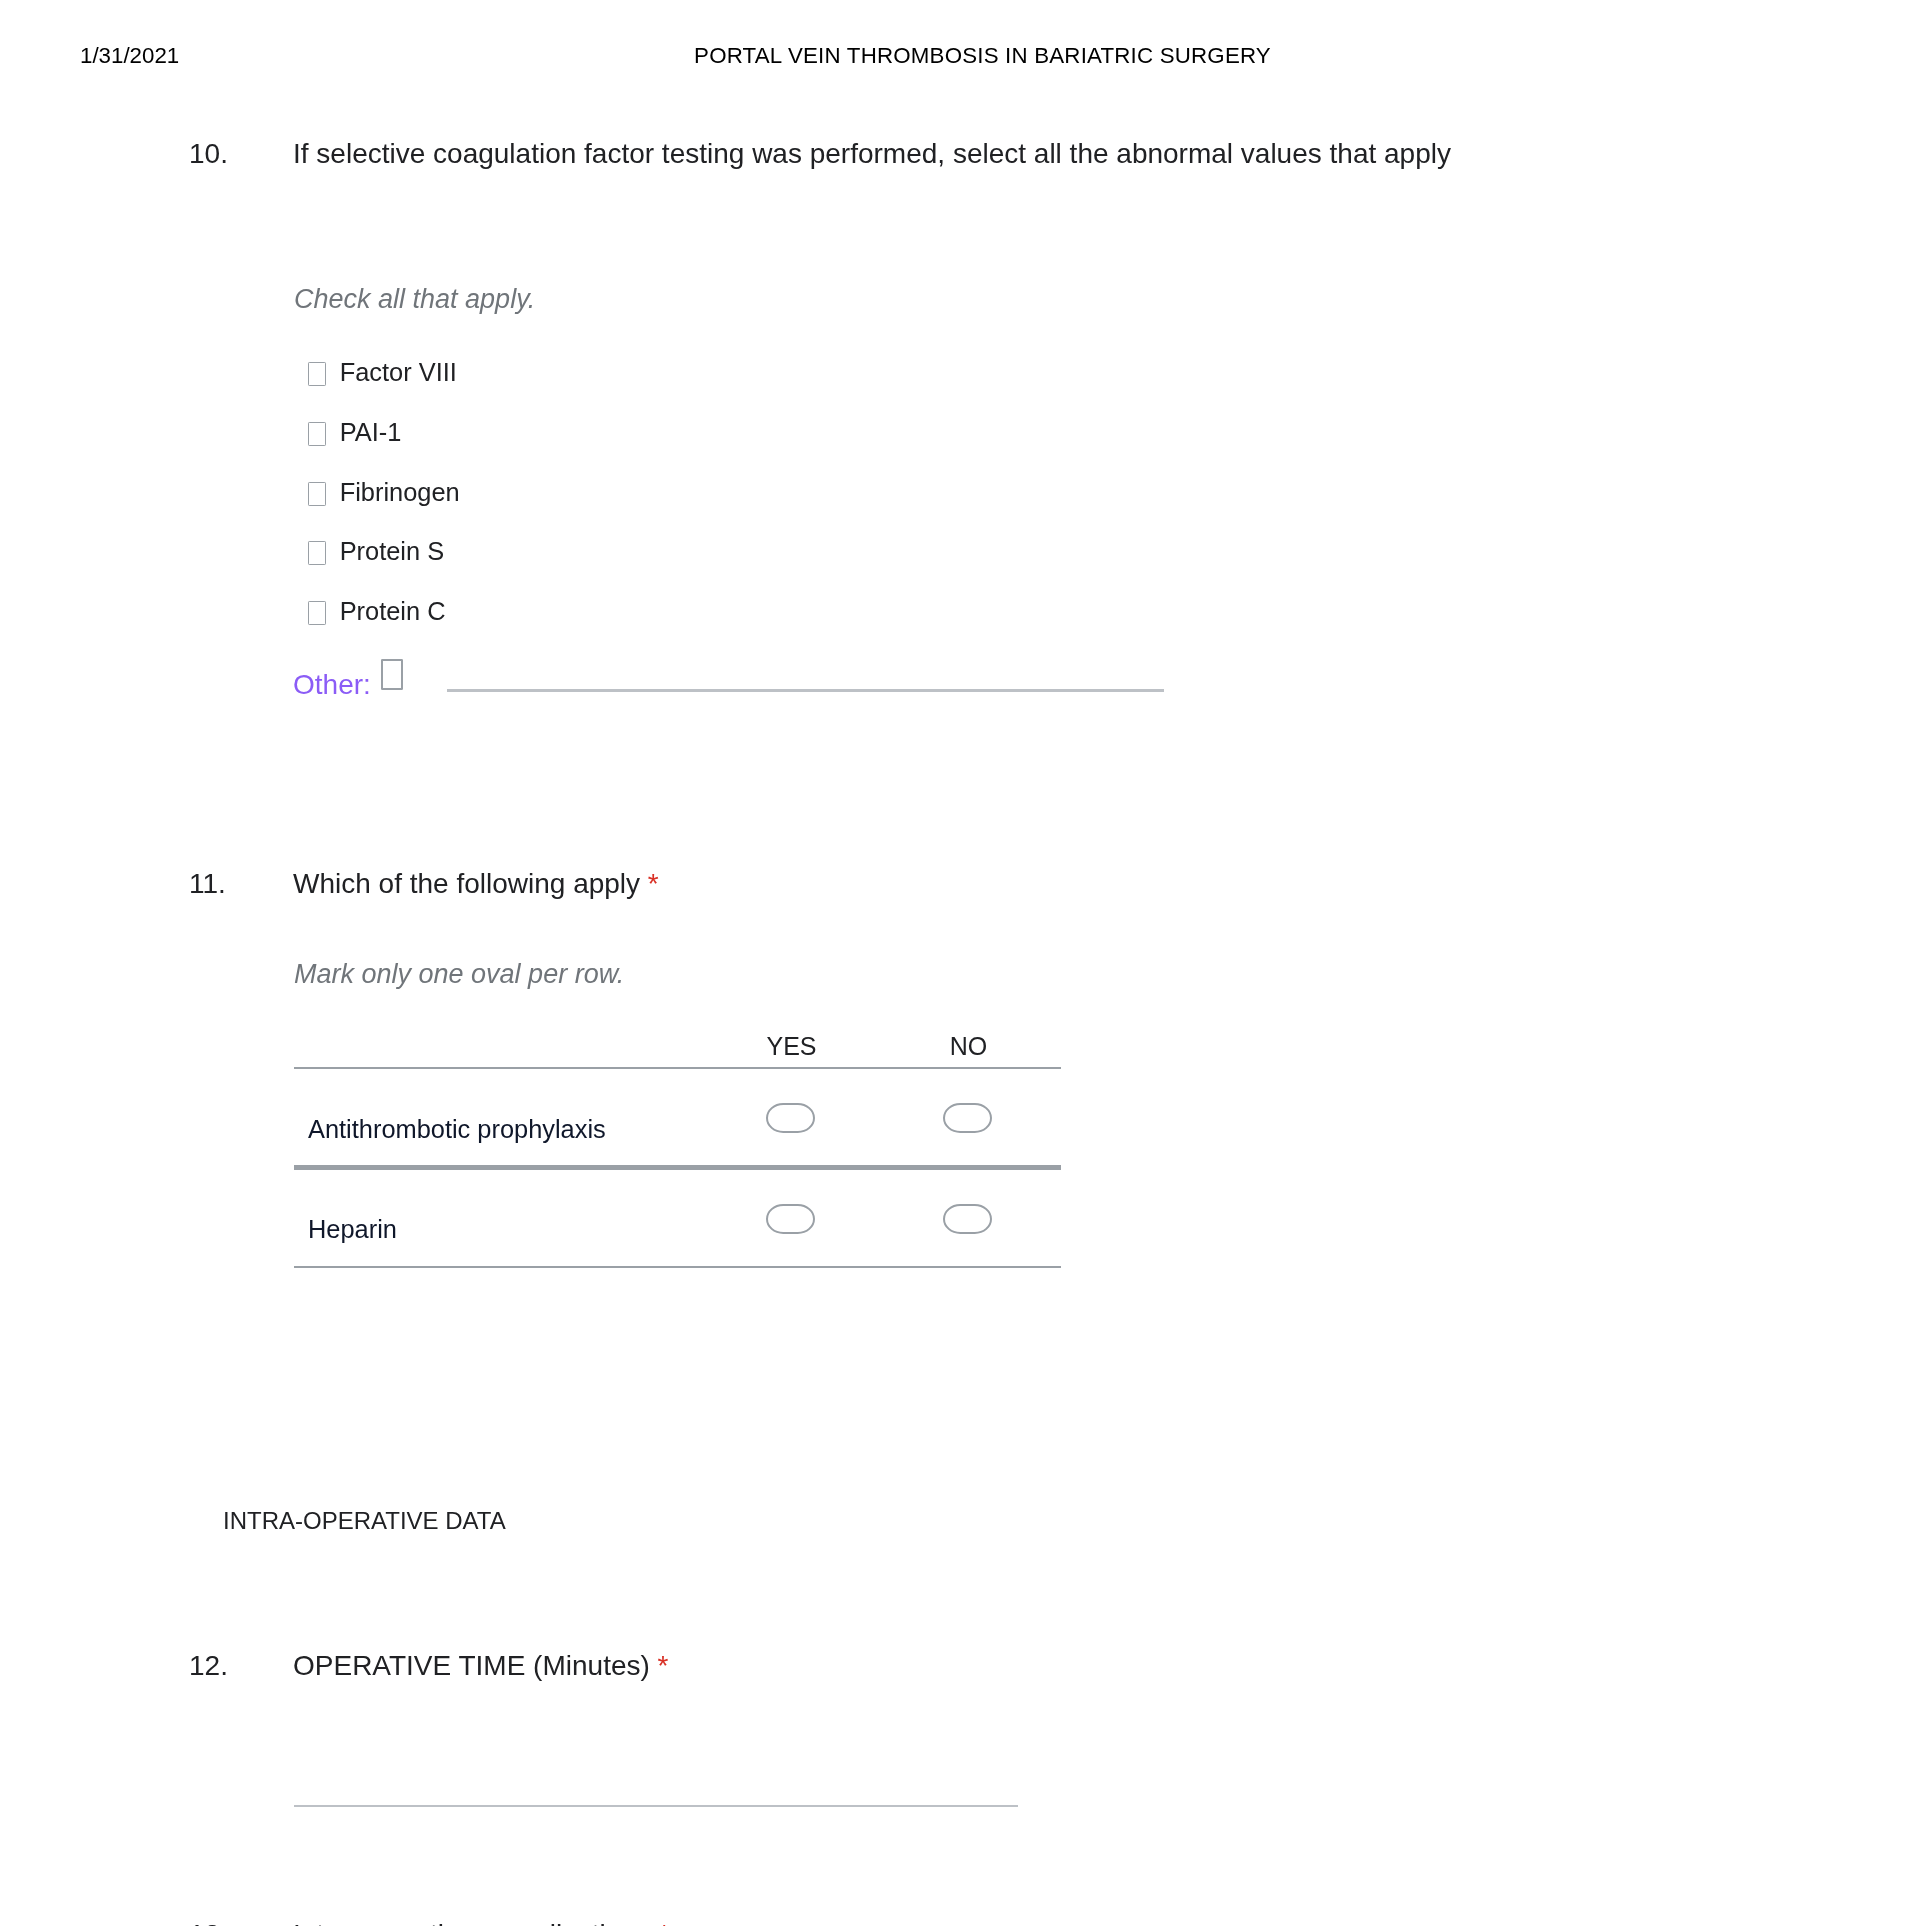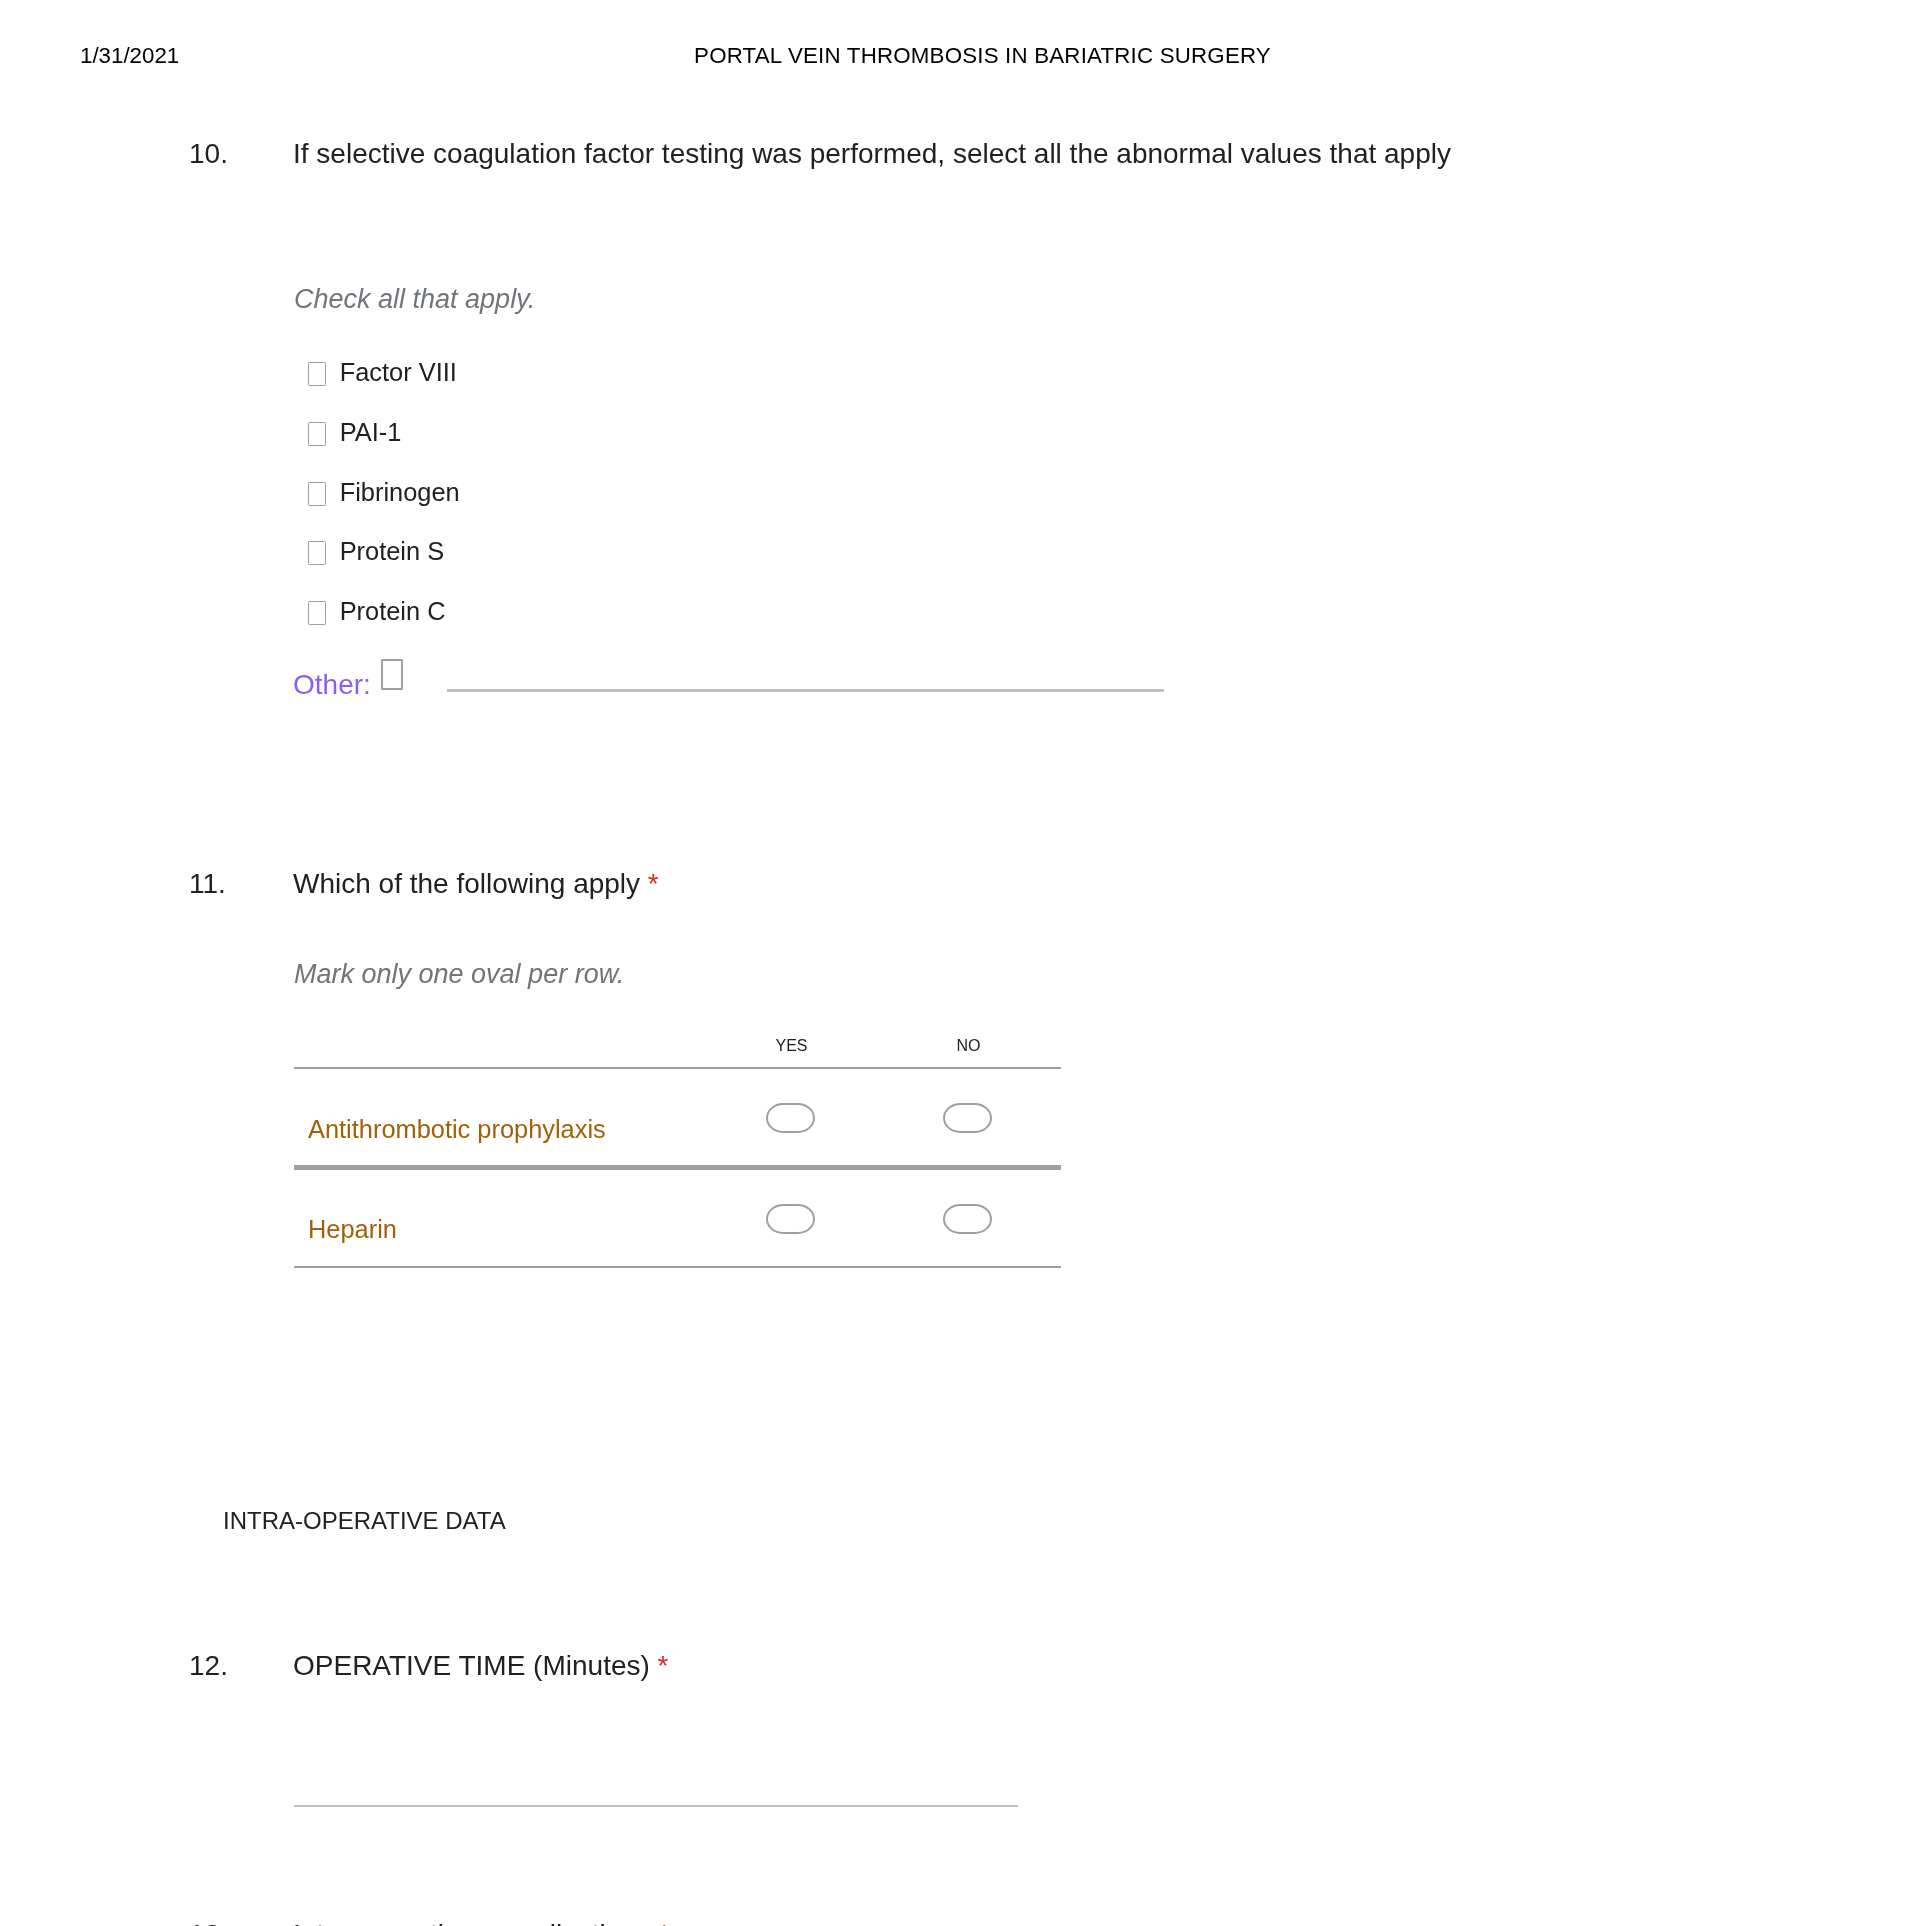--- a/index.html
+++ b/index.html
@@ -158,21 +158,21 @@
     left: 294px;
     width: 767px;
   }
   .grid-head {
     position: relative;
     height: 42px;
   }
   .grid-head .col-lbl {
     position: absolute;
     top: 0;
-    font-size: 16px;
+    font-size: 25px;
     line-height: 42px;
     color: #202124;
     text-align: center;
     white-space: nowrap;
   }
   .grid-head .col-lbl.c1 { left: 455px; width: 85px; }
   .grid-head .col-lbl.c2 { left: 632px; width: 85px; }
 
   .grid-rule {
     width: 767px;
@@ -184,21 +184,21 @@
     height: 96px;
   }
   .grid-row .row-lbl {
     position: absolute;
     left: 14px;
     top: 0;
     height: 120px;
     display: flex;
     align-items: center;
     font-size: 25.4px;
-    color: #a16207;
+    color: #0f172a;
     white-space: nowrap;
   }
   .oval {
     position: absolute;
     top: 34px;
     width: 49px;
     height: 30px;
     border: 2.7px solid #9aa0a6;
     border-radius: 17.7px / 15.4px;
     background: #fff;

